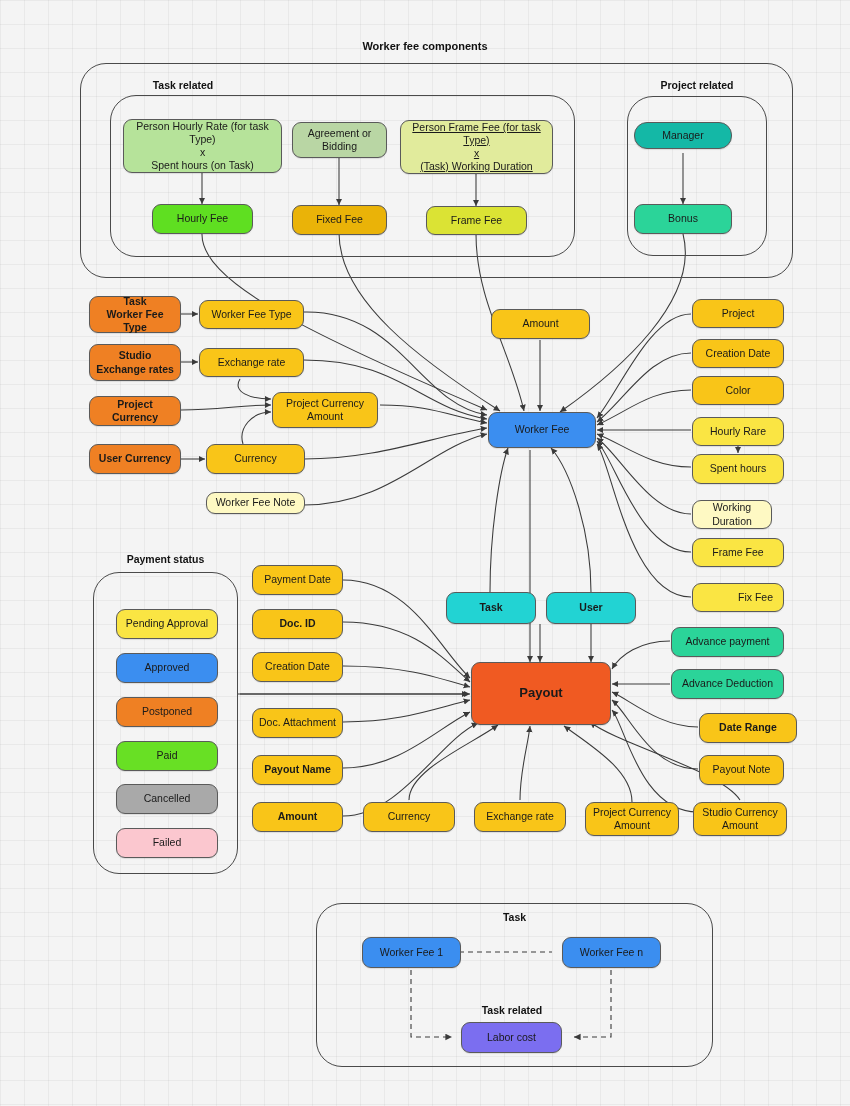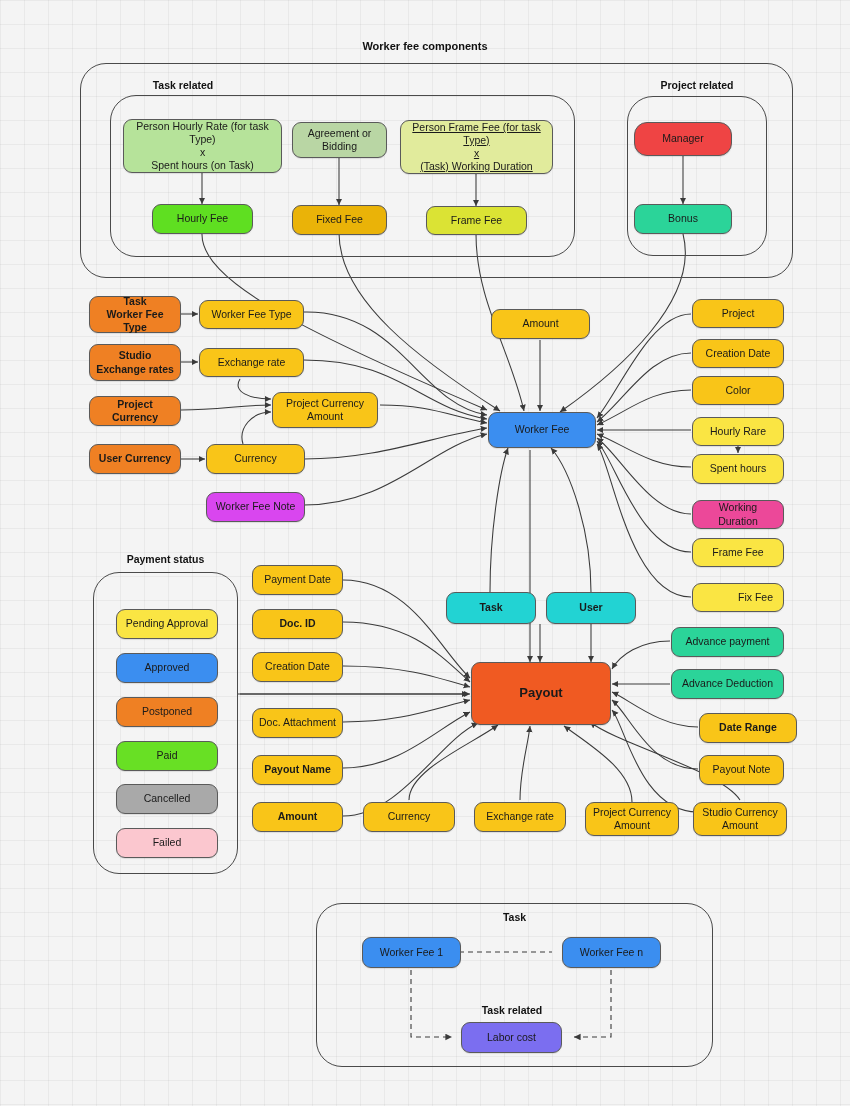--- a/index.html
+++ b/index.html
@@ -160,51 +160,51 @@
 Spent hours (on Task)</div>
   <div class="node" style="left:292px;top:122px;width:95px;height:36px;background:#b9d6a4;">Agreement or Bidding</div>
   <div class="node" style="left:400px;top:120px;width:153px;height:54px;background:#e1eb9c;text-decoration:underline;">Person Frame Fee (for task Type)
 x
 (Task) Working Duration</div>
 
   <div class="node" style="left:152px;top:204px;width:101px;height:30px;background:#5fdf21;">Hourly Fee</div>
   <div class="node" style="left:292px;top:205px;width:95px;height:30px;background:#eab308;">Fixed Fee</div>
   <div class="node" style="left:426px;top:206px;width:101px;height:29px;background:#dbe334;">Frame Fee</div>
 
-  <div class="node" style="left:634px;top:122px;width:98px;height:34px;background:#ef4444;border-radius:13px;">Manager</div>
+  <div class="node" style="left:634px;top:122px;width:98px;height:27px;background:#14b8a6;border-radius:13px;">Manager</div>
   <div class="node" style="left:634px;top:204px;width:98px;height:30px;background:#2bd499;">Bonus</div>
 
   <div class="node bold" style="left:89px;top:296px;width:92px;height:37px;background:#ef8023;">Task
 Worker Fee Type</div>
   <div class="node bold" style="left:89px;top:344px;width:92px;height:37px;background:#ef8023;">Studio
 Exchange rates</div>
   <div class="node bold" style="left:89px;top:396px;width:92px;height:30px;background:#ef8023;">Project Currency</div>
   <div class="node bold" style="left:89px;top:444px;width:92px;height:30px;background:#ef8023;">User Currency</div>
 
   <div class="node" style="left:199px;top:300px;width:105px;height:29px;background:#f9c518;">Worker Fee Type</div>
   <div class="node" style="left:199px;top:348px;width:105px;height:29px;background:#f9c518;">Exchange rate</div>
   <div class="node" style="left:272px;top:392px;width:106px;height:36px;background:#f9c518;">Project Currency
 Amount</div>
   <div class="node" style="left:206px;top:444px;width:99px;height:30px;background:#f9c518;">Currency</div>
-  <div class="node" style="left:206px;top:492px;width:99px;height:30px;background:#d946ef;text-align:right;">Worker Fee Note</div>
+  <div class="node" style="left:206px;top:492px;width:99px;height:22px;background:#fef9c3;text-align:right;">Worker Fee Note</div>
 
   <div class="node" style="left:491px;top:309px;width:99px;height:30px;background:#f9c518;">Amount</div>
   <div class="node" style="left:488px;top:412px;width:108px;height:36px;background:#3b8ef0;">Worker Fee</div>
 
   <div class="node bold" style="left:446px;top:592px;width:90px;height:32px;background:#22d3d3;">Task</div>
   <div class="node bold" style="left:546px;top:592px;width:90px;height:32px;background:#22d3d3;">User</div>
 
   <div class="node bold" style="left:471px;top:662px;width:140px;height:63px;background:#f05a22;font-size:13px;">Payout</div>
 
   <div class="node" style="left:692px;top:299px;width:92px;height:29px;background:#f9c518;">Project</div>
   <div class="node" style="left:692px;top:339px;width:92px;height:29px;background:#f9c518;">Creation Date</div>
   <div class="node" style="left:692px;top:376px;width:92px;height:29px;background:#f9c518;">Color</div>
   <div class="node" style="left:692px;top:417px;width:92px;height:29px;background:#fae543;">Hourly Rare</div>
   <div class="node" style="left:692px;top:454px;width:92px;height:30px;background:#fae543;">Spent hours</div>
-  <div class="node" style="left:692px;top:500px;width:92px;height:29px;background:#ec4899;">Working Duration</div>
+  <div class="node" style="left:692px;top:500px;width:80px;height:29px;background:#fef9c3;">Working Duration</div>
   <div class="node" style="left:692px;top:538px;width:92px;height:29px;background:#fae543;">Frame Fee</div>
   <div class="node" style="left:692px;top:583px;width:92px;height:29px;background:#fae543;padding-left:40px;">Fix Fee</div>
 
   <div class="node" style="left:116px;top:609px;width:102px;height:30px;background:#fae543;">Pending Approval</div>
   <div class="node" style="left:116px;top:653px;width:102px;height:30px;background:#3b8ef0;">Approved</div>
   <div class="node" style="left:116px;top:697px;width:102px;height:30px;background:#ef8023;">Postponed</div>
   <div class="node" style="left:116px;top:741px;width:102px;height:30px;background:#68e024;">Paid</div>
   <div class="node" style="left:116px;top:784px;width:102px;height:30px;background:#a9a9a9;">Cancelled</div>
   <div class="node" style="left:116px;top:828px;width:102px;height:30px;background:#fbc7cf;">Failed</div>
 

